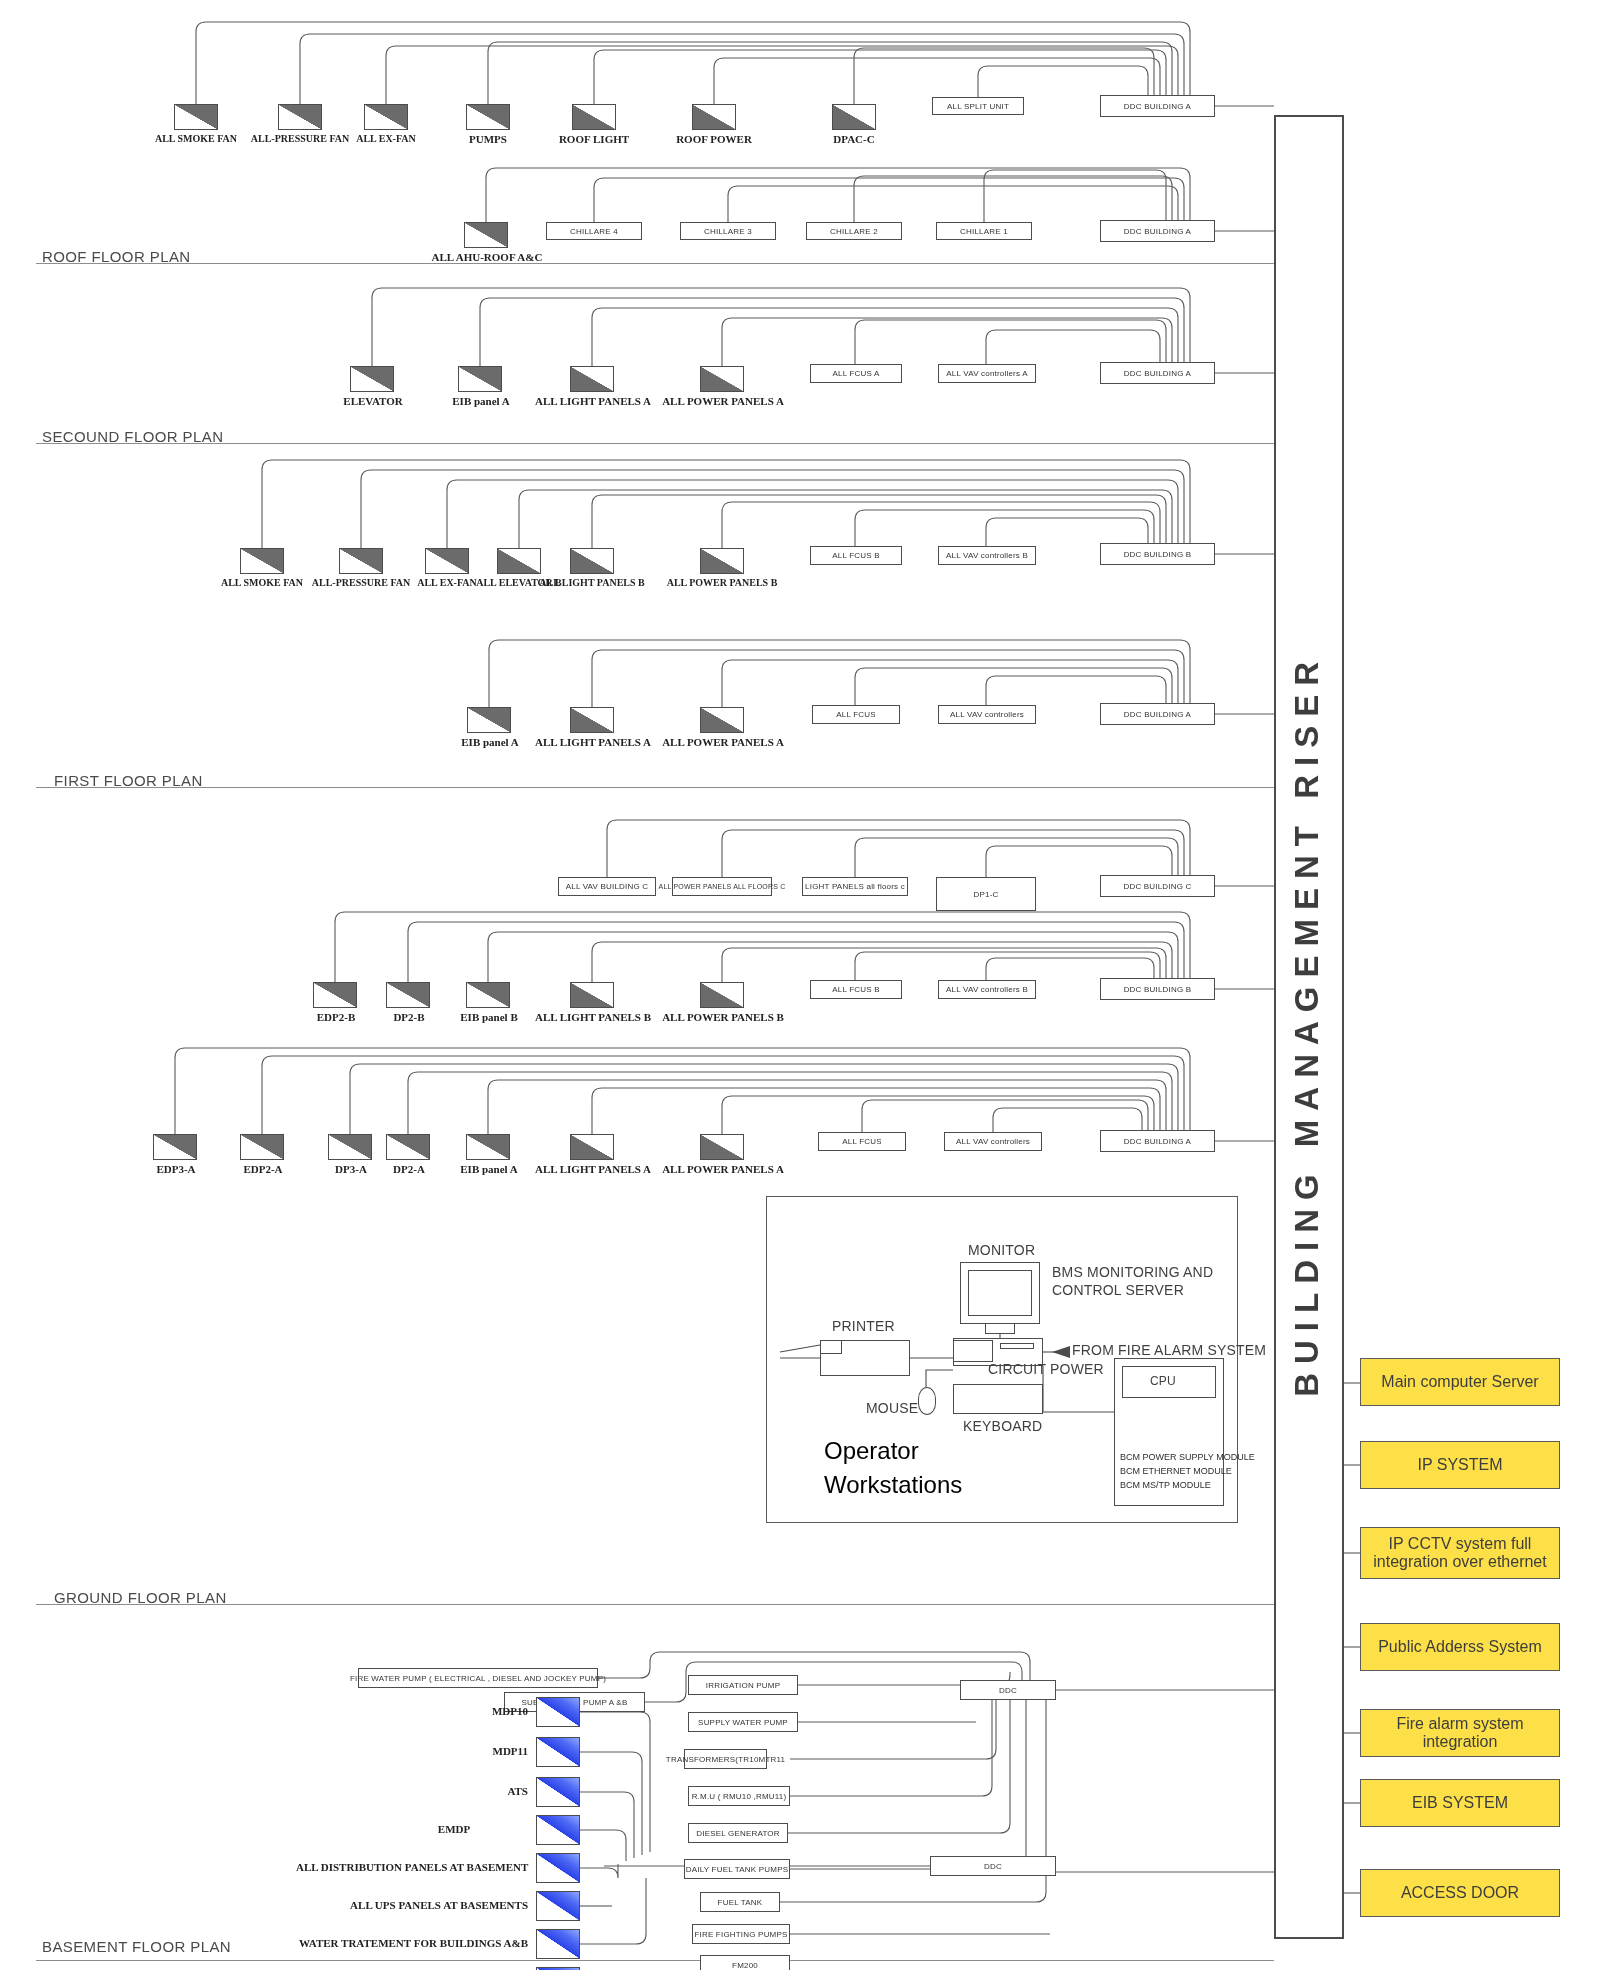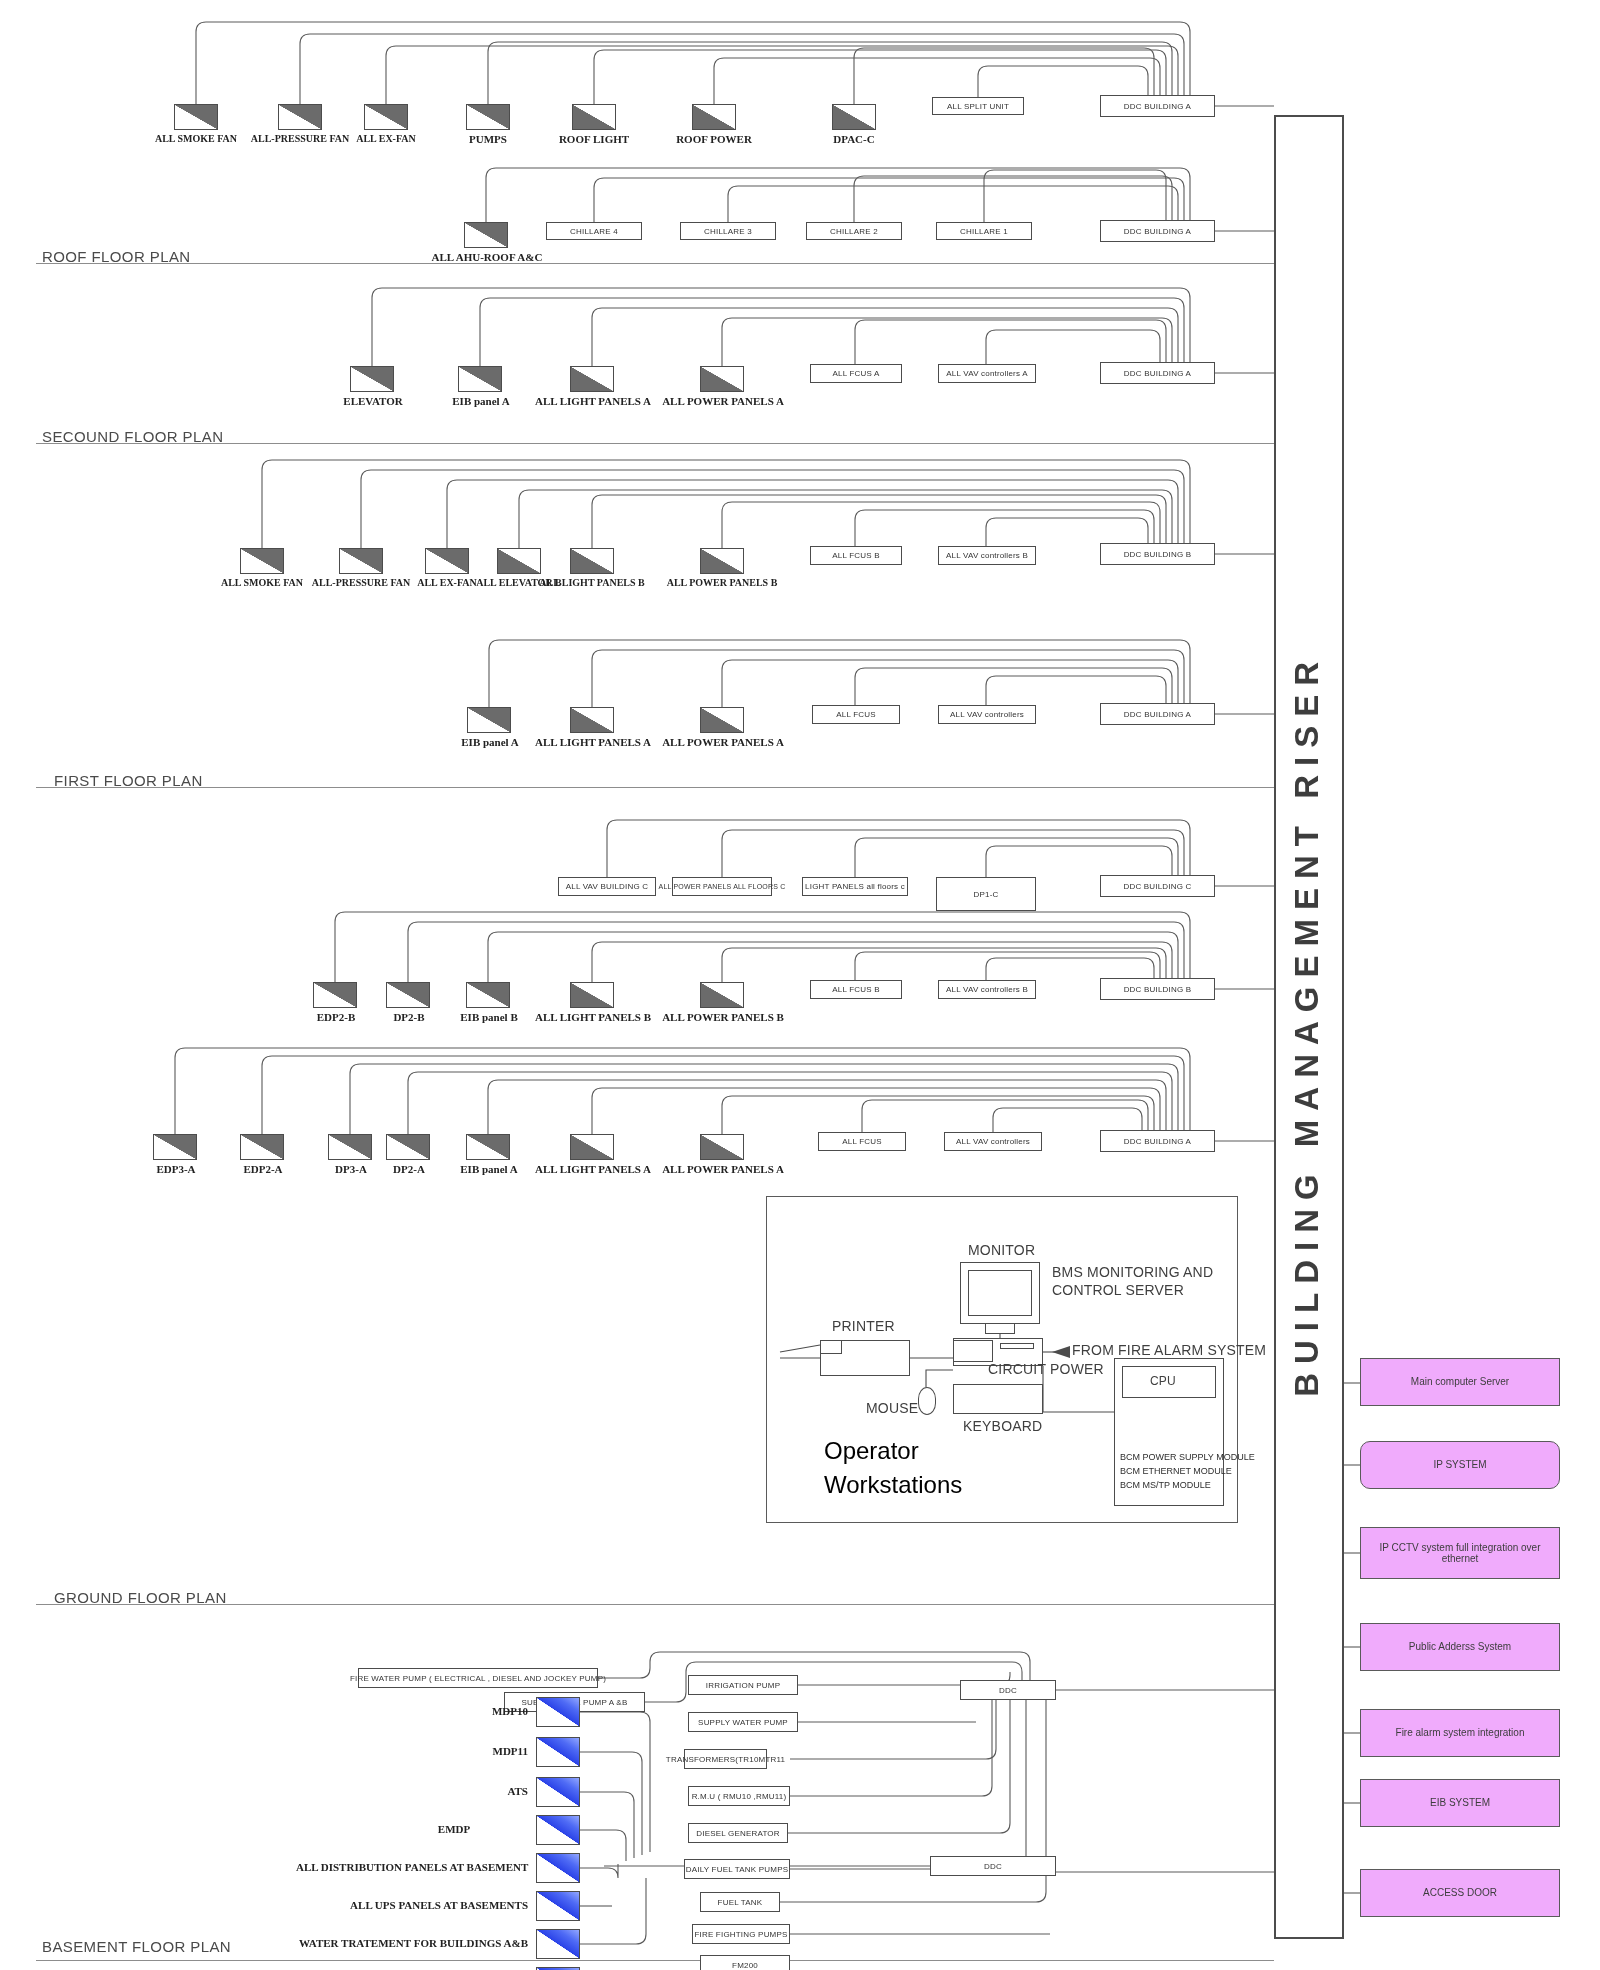--- a/index.html
+++ b/index.html
@@ -20,22 +20,22 @@
   .rbox{position:absolute;border:1px solid #4c4c4c;box-sizing:border-box;background:#fff;display:flex;align-items:center;justify-content:center;
         font-size:10px;color:#333;white-space:nowrap;letter-spacing:.2px;}
   .rbox.tiny{font-size:8px;}
   .rbox.xtiny{font-size:7px;}
   
   #riser{position:absolute;left:1274px;top:115px;width:66px;height:1820px;border:2px solid #4c4c4c;background:#fff;}
   #risertext{position:absolute;left:1274px;top:115px;width:66px;height:1820px;display:flex;align-items:center;justify-content:center;}
   #risertext span{writing-mode:vertical-rl;transform:rotate(180deg);font-size:33px;font-weight:bold;letter-spacing:9px;color:#3d3d3d;
      font-family:"Liberation Sans",sans-serif;white-space:nowrap;}
   
-  .sysbox{position:absolute;left:1360px;width:200px;border:1px solid #5a5a5a;box-sizing:border-box;background:#f0abfc;
-     display:flex;align-items:center;justify-content:center;text-align:center;font-size:10px;color:#3d3d3d;line-height:1.12;padding:0 6px;}
+  .sysbox{position:absolute;left:1360px;width:200px;border:1px solid #5a5a5a;box-sizing:border-box;background:#fde047;
+     display:flex;align-items:center;justify-content:center;text-align:center;font-size:16px;color:#3d3d3d;line-height:1.12;padding:0 6px;}
   
   #wspanel{position:absolute;left:766px;top:1196px;width:470px;height:325px;border:1px solid #5a5a5a;background:#fff;}
   .wstext{position:absolute;font-size:14px;color:#3f3f3f;white-space:nowrap;letter-spacing:.2px;}
   .wsbig{position:absolute;font-size:24px;color:#000000;line-height:1.06;white-space:nowrap;}
   .wsrect{position:absolute;border:1px solid #4c4c4c;box-sizing:border-box;background:#fff;}
   .wssmall{position:absolute;font-size:9px;color:#2e2e2e;white-space:nowrap;font-family:"Liberation Sans",sans-serif;letter-spacing:0;}
   svg.ov{position:absolute;left:0;top:0;width:1600px;height:1970px;pointer-events:none;}
 </style>
 </head>
 <body>
@@ -315,21 +315,21 @@
     </g>
     <polygon points="1070,1346 1070,1358 1052,1352" fill="#4c4c4c"></polygon>
   </svg>
 
   <div id="riser"></div>
   <div id="risertext">
       <span>BUILDING MANAGEMENT RISER</span>
     </div>
 
   <div class="sysbox" style="top:1358px;height:48px;">Main computer Server</div>
-  <div class="sysbox" style="top:1441px;height:48px;border-radius:10px;">IP SYSTEM</div>
+  <div class="sysbox" style="top:1441px;height:48px;">IP SYSTEM</div>
   <div class="sysbox" style="top:1527px;height:52px;">IP CCTV system full integration over ethernet</div>
   <div class="sysbox" style="top:1623px;height:48px;">Public Adderss System</div>
   <div class="sysbox" style="top:1709px;height:48px;">Fire alarm system integration</div>
   <div class="sysbox" style="top:1779px;height:48px;">EIB SYSTEM</div>
   <div class="sysbox" style="top:1869px;height:48px;">ACCESS DOOR</div>
 
   <div class="rbox tiny" style="left:358px;top:1668px;width:240px;height:20px;">FIRE WATER PUMP ( ELECTRICAL , DIESEL AND JOCKEY PUMP)</div>
   <div class="rbox tiny" style="left:504px;top:1692px;width:141px;height:20px;">SUBMERSIBLE PUMP A &amp;B</div>
 
   <div class="rbox tiny" style="left:688px;top:1675px;width:110px;height:20px;">IRRIGATION PUMP</div>

